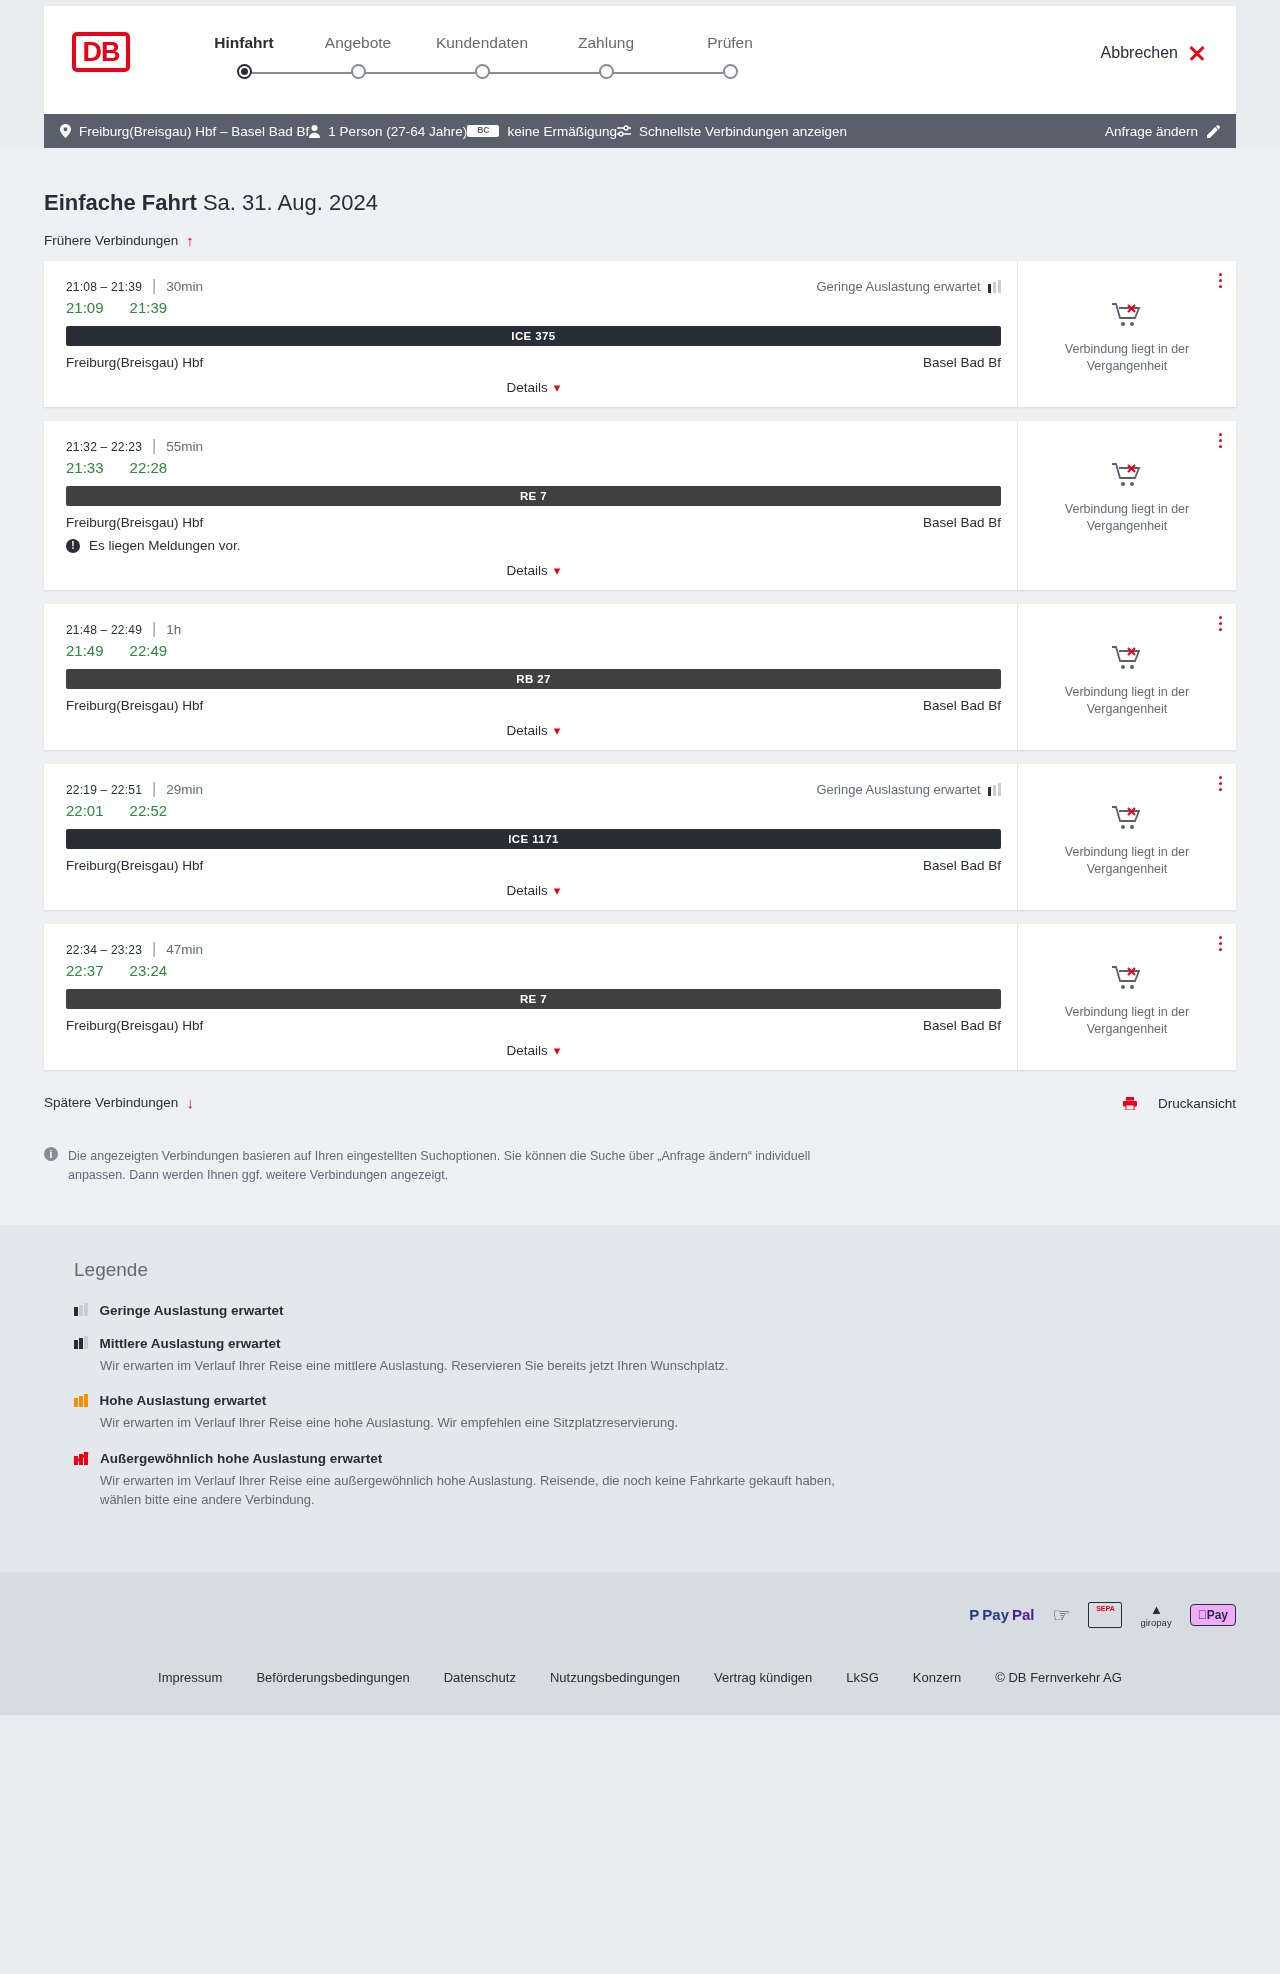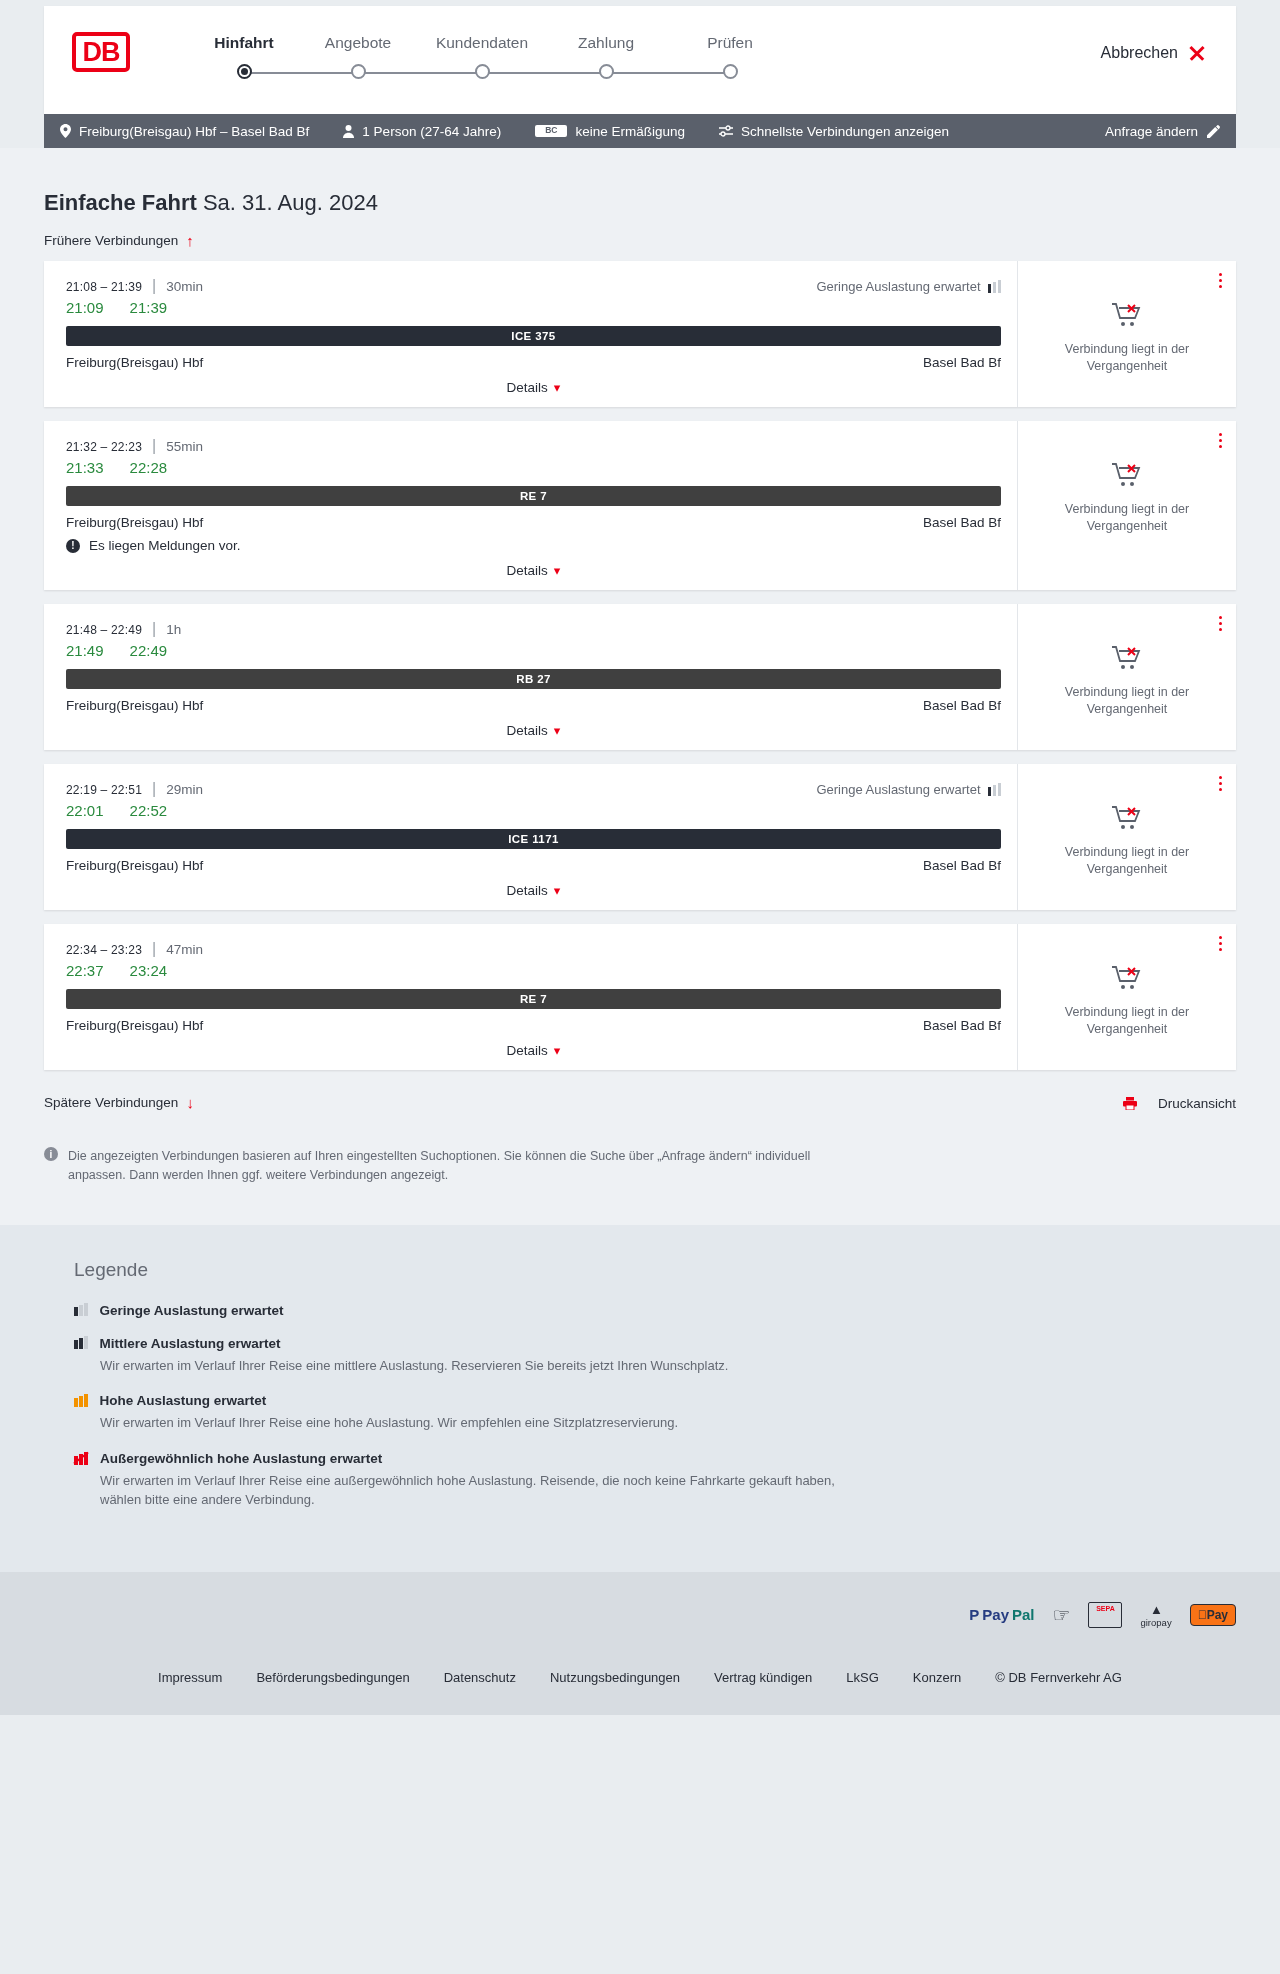--- a/index.html
+++ b/index.html
@@ -63,21 +63,21 @@
     content:""; position:absolute; left:0; top:8px; width:18px; height:2.5px; background:#ec0016;
   }
   .x-icon::before { transform: rotate(45deg); }
   .x-icon::after  { transform: rotate(-45deg); }
 
   
   .page { padding: 0 44px; background:#e9edf0; }
   .criteria {
     background:#5a606b; color:#fff;
     height:34px; display:flex; align-items:center;
-    padding: 0 16px; font-size:13.5px; gap: 34px;
+    padding: 0 16px; font-size:13.5px; 
     position:relative;
   }
   .crit-item { display:flex; align-items:center; gap:8px; white-space:nowrap; }
   .crit-modify { margin-left:auto; display:flex; align-items:center; gap:9px; cursor:pointer; }
   .ico { display:inline-flex; align-items:center; }
   .bc-badge {
     background:#fff; color:#5a606b; font-size:8.5px; font-weight:bold;
     padding:1px 10px; border-radius:2px; line-height:1.1;
   }
 
@@ -173,31 +173,31 @@
 
   
   .pay { background:#d7dce1; padding: 30px 44px 26px 44px; }
   .pay-inner { max-width: 1192px; margin:0 auto; text-align:right; }
   .pay h3 { font-size:19px; margin-bottom: 16px; }
   .pay-icons { display:flex; justify-content:flex-end; align-items:center; gap:18px; }
   .pay-box {
     height:26px; display:flex; align-items:center; justify-content:center;
   }
   .paypal { font-size:15px; font-weight:bold; color:#253b80; display:flex; align-items:center; gap:3px; }
-  .paypal .pp { color:#0f766e; }
+  .paypal .pp { color:#4c1d95; }
   .sepa-box {
     width:34px; height:26px; border:1.5px solid #282d37; border-radius:2px;
     font-size:7px; color:#ec0016; font-weight:bold; display:flex;
     align-items:flex-start; justify-content:center; padding-top:2px;
   }
   .giro { text-align:center; font-size:9.5px; color:#282d37; }
   .giro .bld { font-size:13px; letter-spacing:-1px; display:block; }
   .apay {
     border:1.5px solid #282d37; border-radius:4px; padding:3px 7px;
-    font-size:12px; font-weight:bold; background:#f97316;
+    font-size:12px; font-weight:bold; background:#f0abfc;
   }
   .hand { font-size:20px; }
 
   
   .footer { background:#d7dce1; padding: 16px 44px 30px 44px; }
   .footer ul { display:flex; justify-content:center; gap:34px; list-style:none; }
   .footer li { font-size:13px; color:#282d37; cursor:pointer; white-space:nowrap; }
   .footer li.copy { cursor:default; }
 </style>
 </head>

